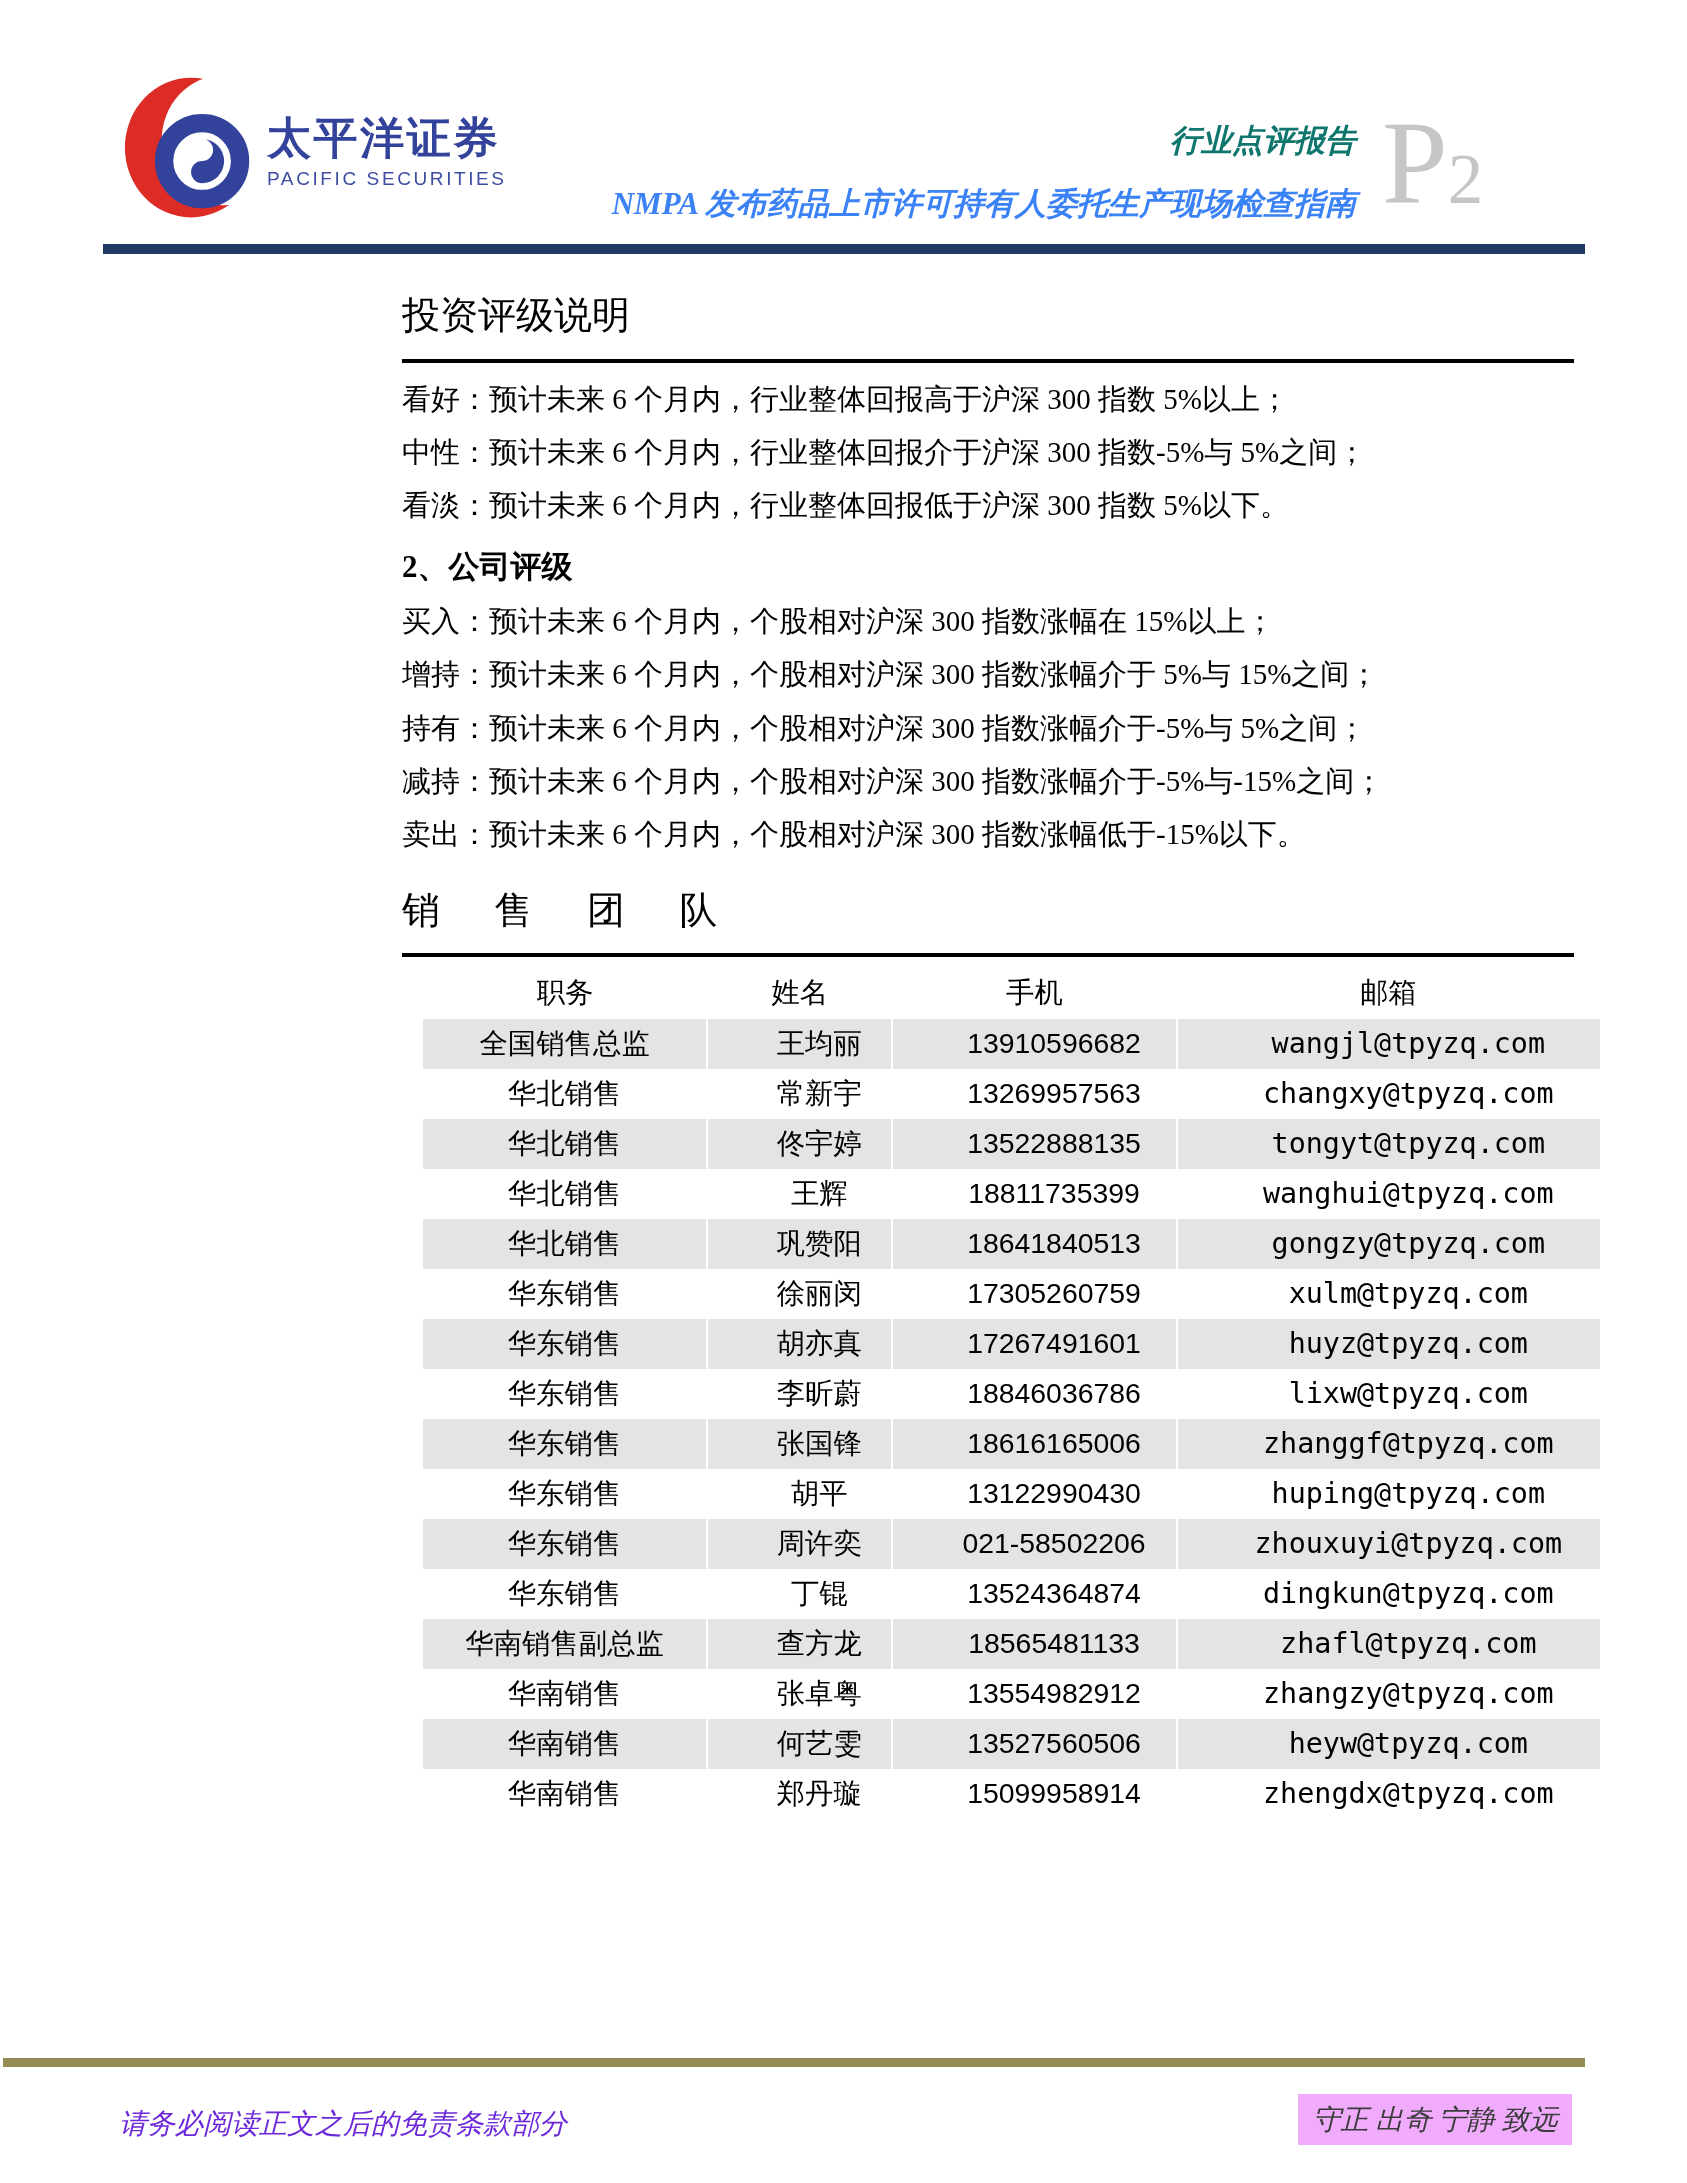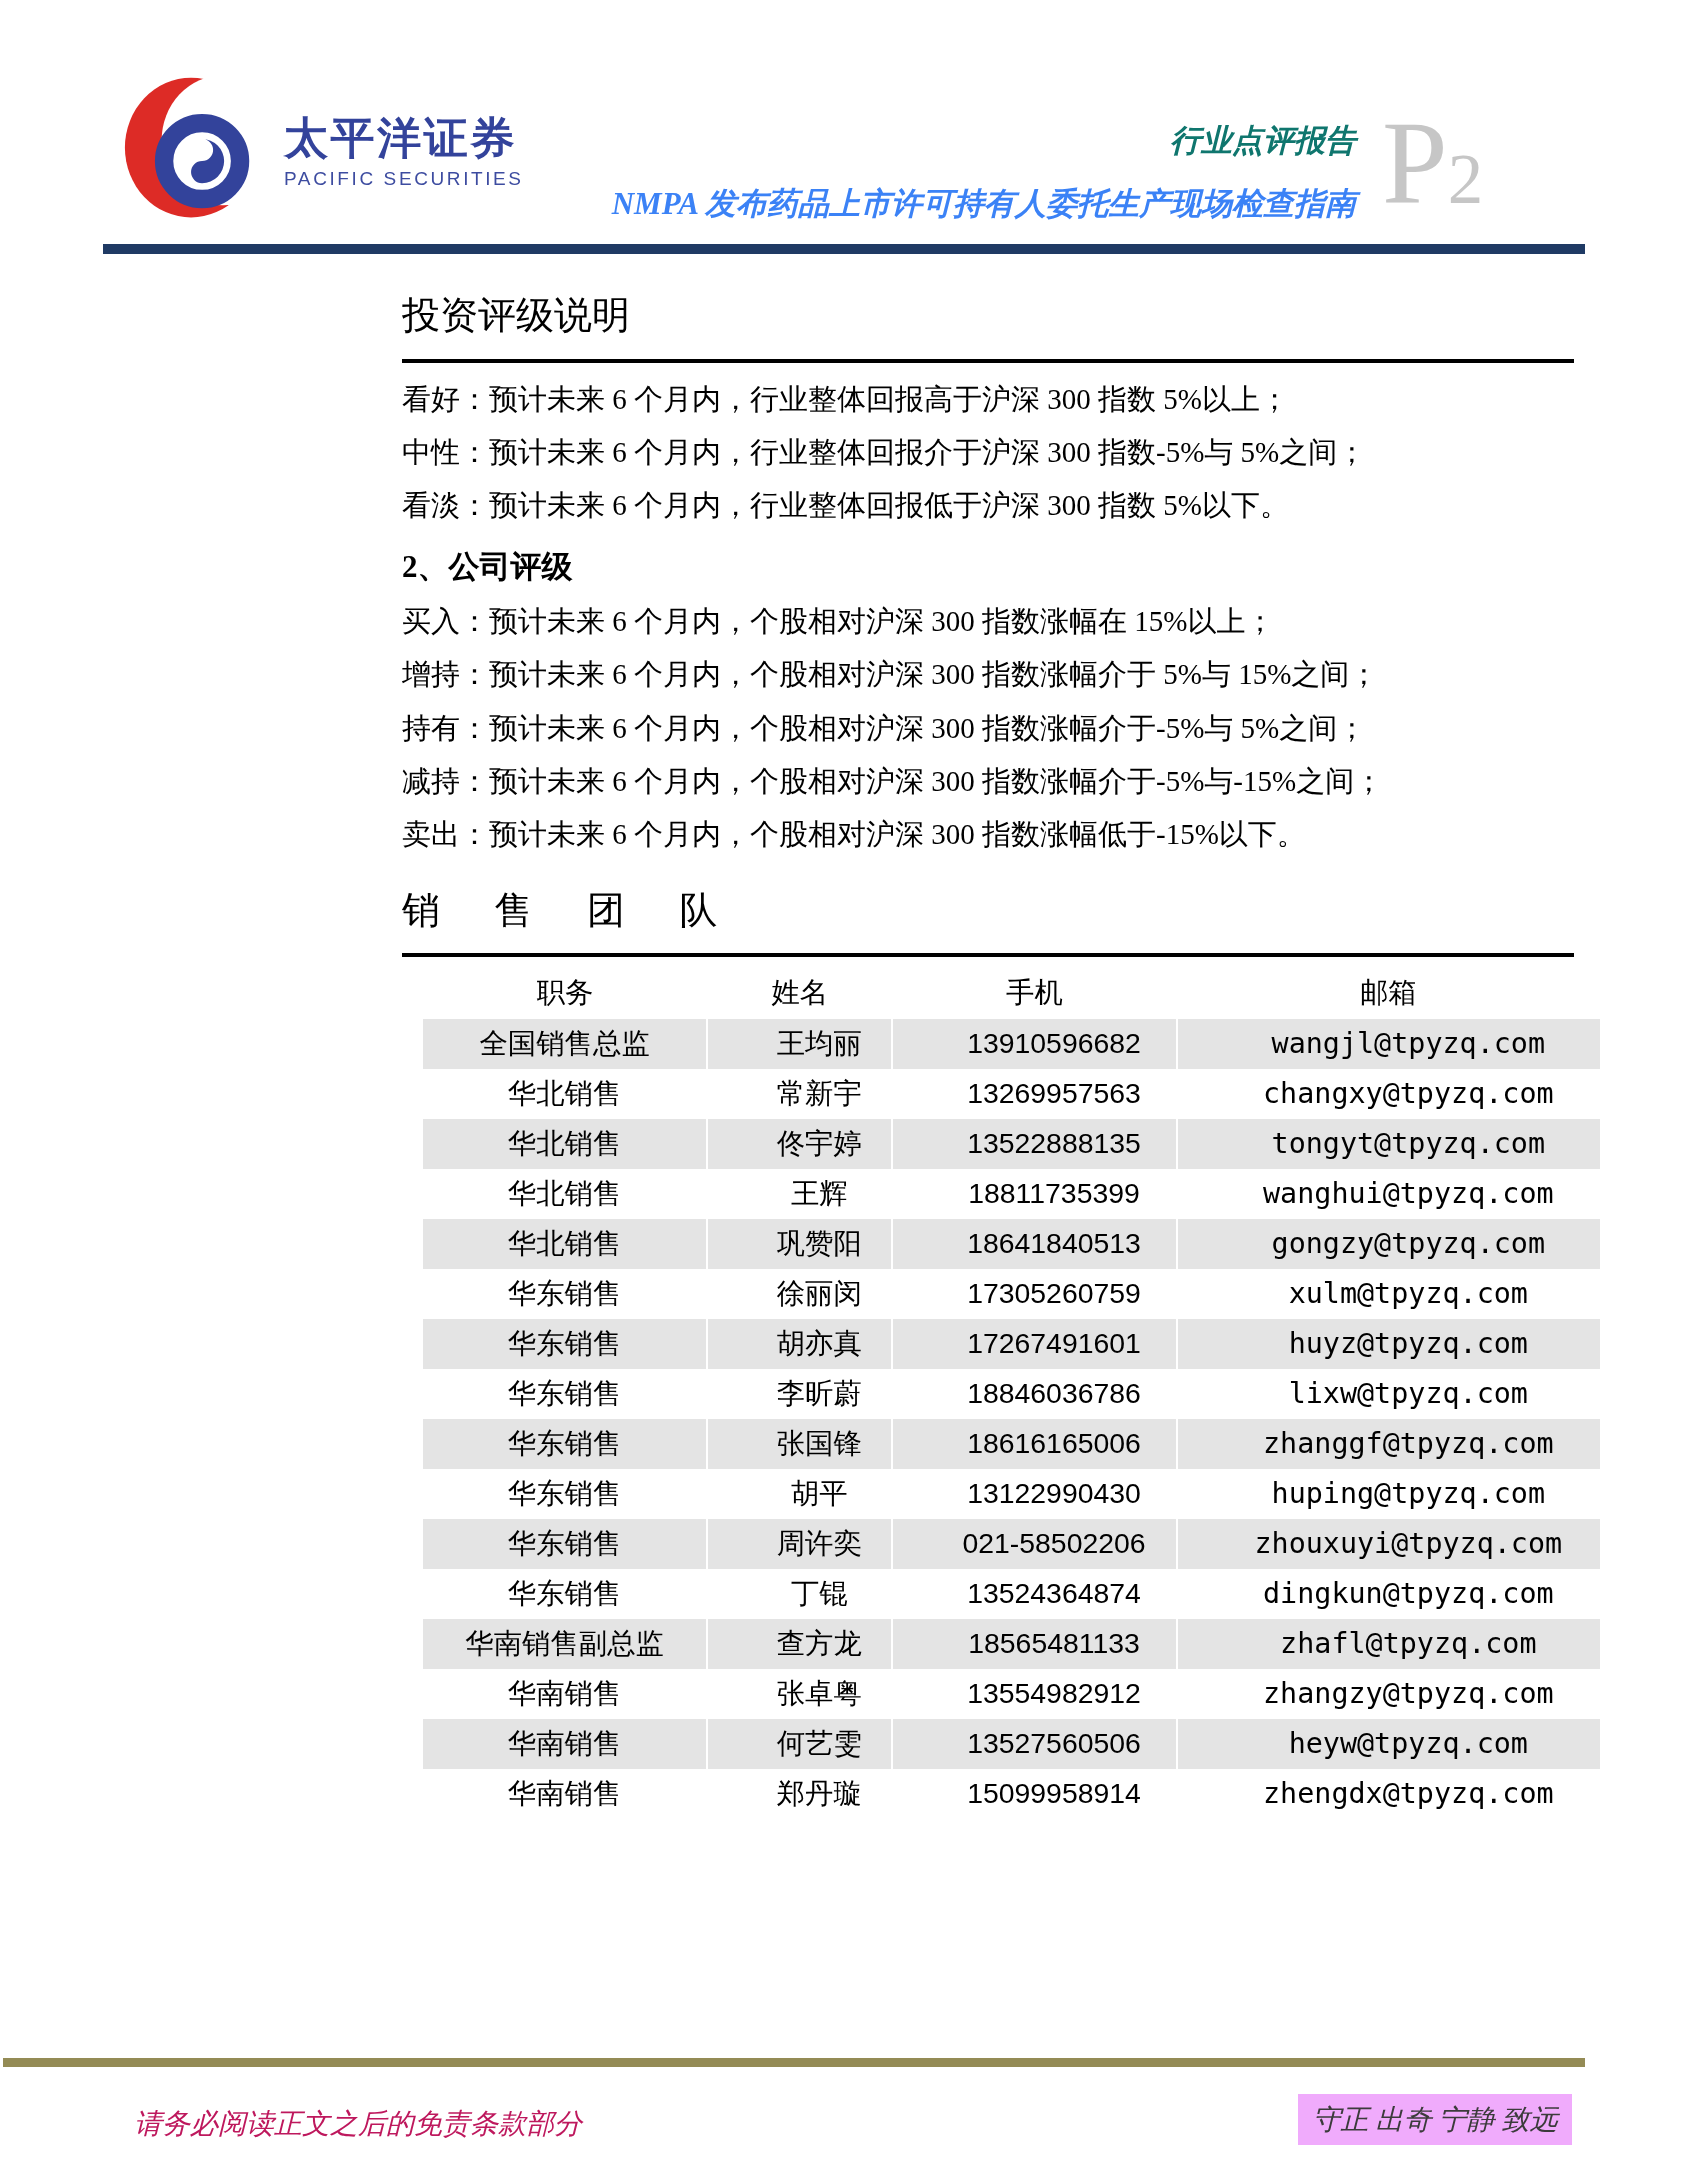--- a/index.html
+++ b/index.html
@@ -9,21 +9,21 @@
     height:2183px;
     background:#ffffff;
     overflow:hidden;
     font-family:"Liberation Serif", serif;
     color:#000;
   }
 
   
   .logo-block {
     position:absolute; left:120px; top:74px;
-    display:flex; align-items:center; gap:17px;
+    display:flex; align-items:center; 
   }
   .logo-mark { width:147px; height:157px; }
   .logo-text { display:flex; flex-direction:column; justify-content:center; }
   .logo-cn {
     font-size:44px; font-weight:bold; color:#33439B;
     letter-spacing:2.6px; line-height:1.1;
   }
   .logo-en {
     font-size:19px; color:#3D4CA0; letter-spacing:2.6px; margin-top:5.3px;
     font-family:"Liberation Sans", sans-serif;
@@ -80,22 +80,22 @@
   .sales-table tbody tr:nth-of-type(odd) { background:#E4E4E4; }
   .phone-cell { font-family:"Liberation Sans", sans-serif; font-size:30px; }
   .email-cell { font-family:"DejaVu Sans Mono", monospace; font-size:25px; }
 
   
   .olive-bar {
     position:absolute; left:2.6px; top:2058px;
     width:1582px; height:8.6px; background:#948B55;
   }
   .footer-disclaimer {
-    position:absolute; left:134px; top:2105px;
-    font-size:28px; font-style:italic; color:#be185d; white-space:nowrap;
+    position:absolute; left:119px; top:2105px;
+    font-size:28px; font-style:italic; color:#6d28d9; white-space:nowrap;
   }
   .footer-motto {
     position:absolute; left:1298px; top:2094px;
     background:#f0abfc; padding:6.6px 14.6px;
     font-size:28px; font-style:italic; color:#3B3B3B; white-space:nowrap;
   }
 </style>
 </head>
 <body>
 

